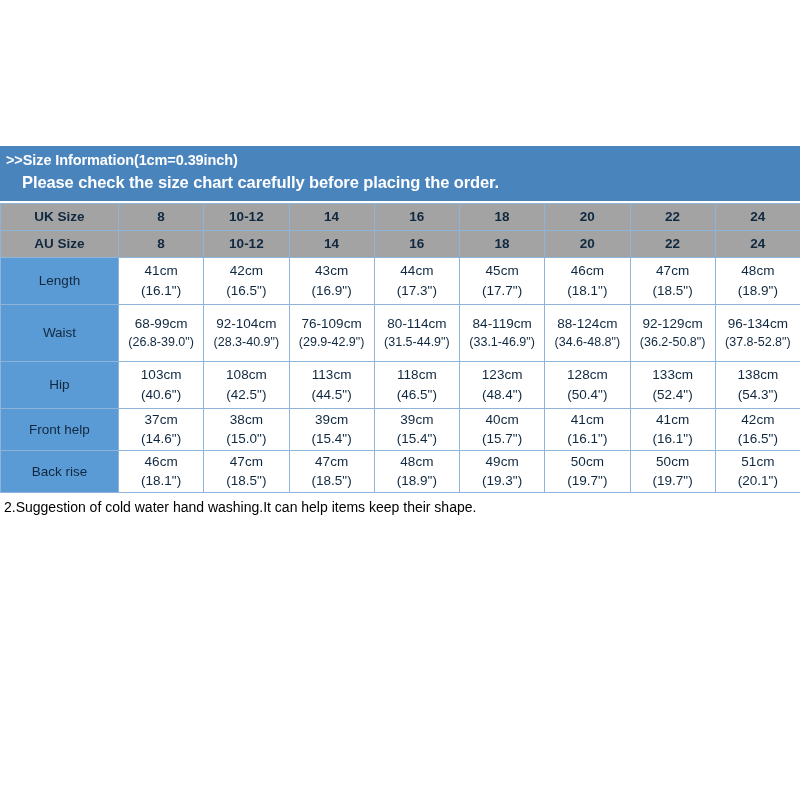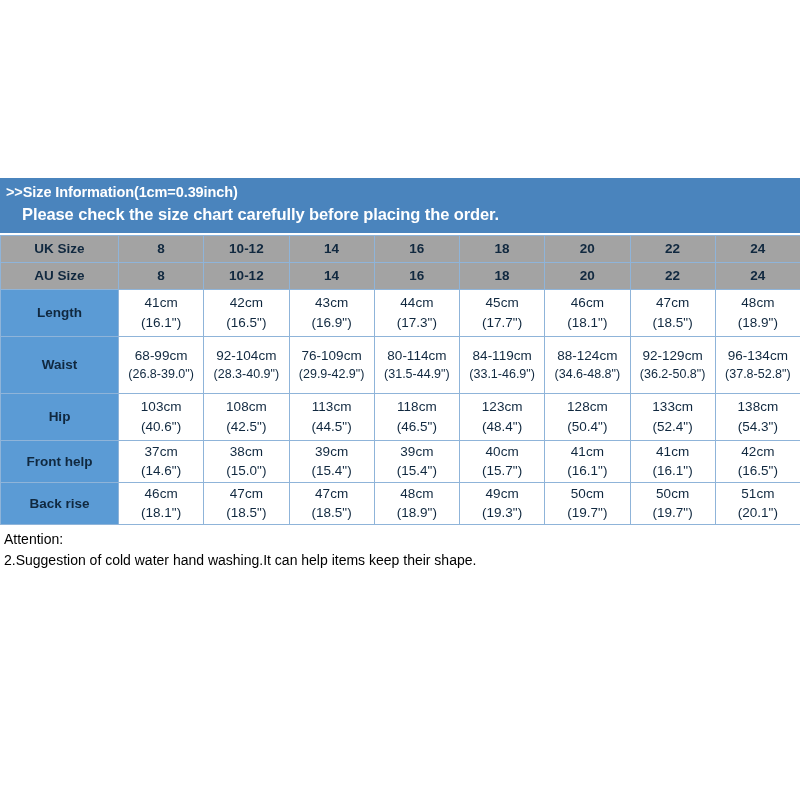--- a/index.html
+++ b/index.html
@@ -34,21 +34,20 @@
     padding: 0;
     box-sizing: border-box;
   }
   .banner-line1 {
     color: #ffffff;
     font-size: 14.5px;
     font-weight: bold;
     padding: 5px 6px 1px 6px;
     letter-spacing: -0.1px;
     line-height: 1.25;
-    margin-top: 32px;
   }
   .banner-line2 {
     color: #ffffff;
     font-size: 16.5px;
     font-weight: bold;
     padding: 2px 6px 7px 22px;
     letter-spacing: -0.1px;
     line-height: 1.3;
   }
 
@@ -84,21 +83,21 @@
     font-weight: bold;
     font-size: 14.5px;
     height: 46px;
     line-height: 1.35;
   }
 
   
   .row-label {
     background: #5b9bd5;
     font-size: 14.5px;
-    font-weight: bold;
+    font-weight: normal;
     color: #10283f;
     text-align: left;
     padding-left: 10px;
   }
 
   
   .data-cell {
     background: #ffffff;
     line-height: 1.45;
     padding: 4px 1px;
@@ -347,18 +346,17 @@
             </td>
             <td class="data-cell r-short">
               <span class="cm">51cm</span>
               <span class="inch">(20.1")</span>
             </td>
           </tr>
         </tbody>
     </table>
 
     <div class="notes">
-      <div class="note-line">Attention:</div>
       <div class="note-line">2.Suggestion of cold water hand washing.It can help items keep their shape.</div>
     </div>
 
   </div>
 </div>
 
 </body></html>

